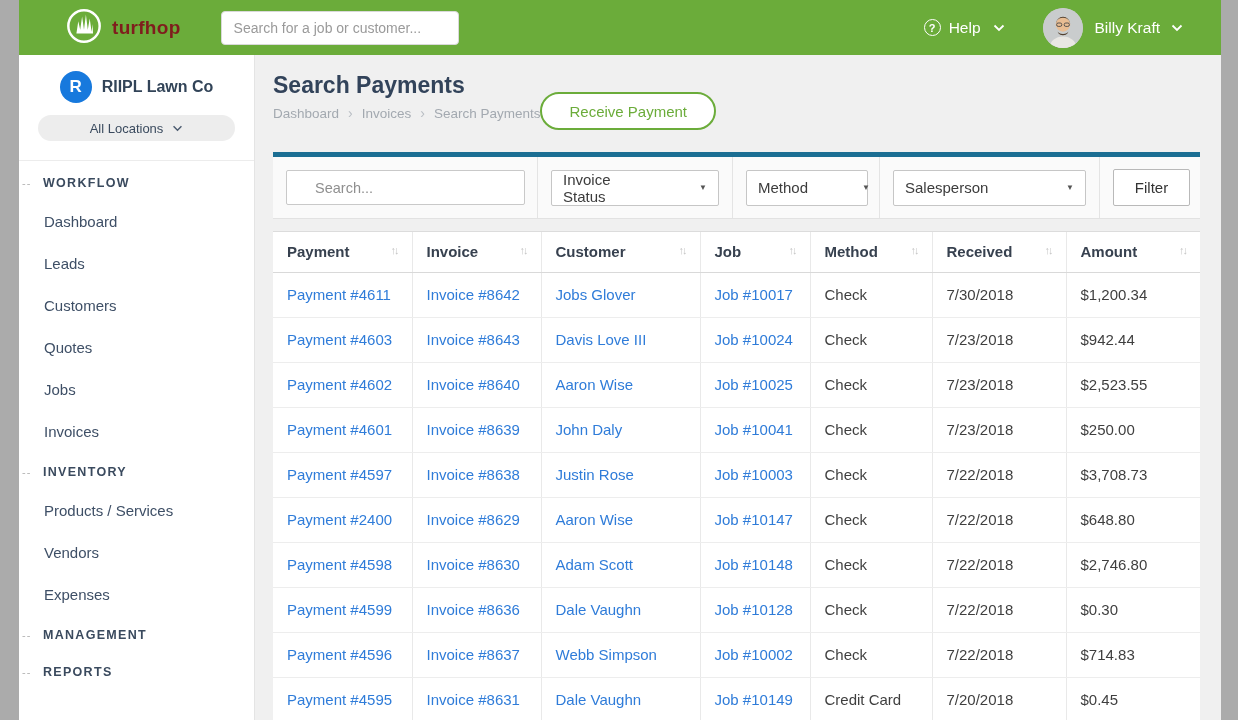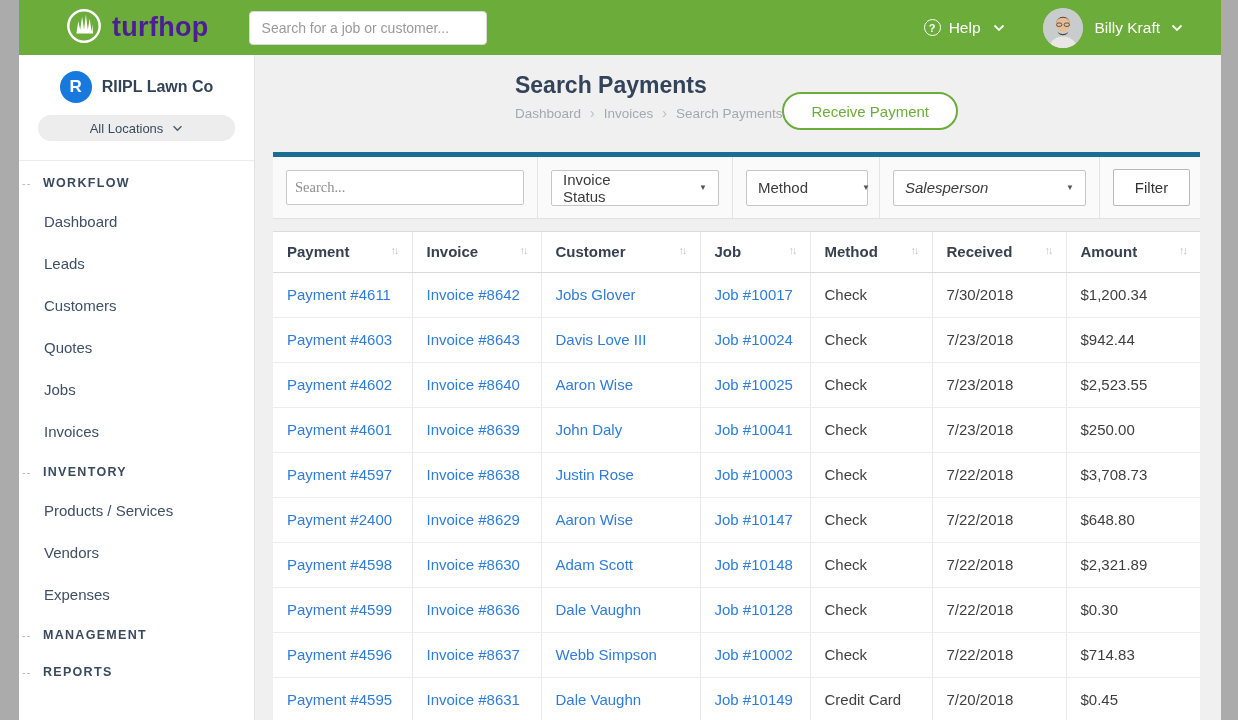--- a/index.html
+++ b/index.html
@@ -11,21 +11,21 @@
   
   .edge { position:absolute; top:0; bottom:0; background:#ababab; z-index:50; }
   .edge.left { left:0; width:19px; }
   .edge.right { right:0; width:17px; }
 
   .app { position:absolute; left:19px; right:17px; top:0; bottom:0; display:flex; flex-direction:column; }
 
   
   .topbar { flex:0 0 55px; background:#6bac3a; display:flex; align-items:center; }
   .brand { display:flex; align-items:center; gap:9px; margin-left:46px; cursor:pointer; }
-  .brand-name { color:#4c1d95; font-size:27px; font-weight:bold; letter-spacing:.3px; }
+  .brand-name { color:#7f1d1d; font-size:19px; font-weight:bold; letter-spacing:.3px; }
   .topbar-search {
     margin-left:40px; width:238px; height:34px; border:1px solid #d9d9d9; border-radius:4px;
     padding:0 12px; font-size:14px; color:#444; outline:none; font-family:inherit; background:#fff;
   }
   .topbar-search::placeholder { color:#9a9a9a; }
   .topbar-right { margin-left:auto; margin-right:38px; display:flex; align-items:center; }
   .help-group { display:flex; align-items:center; gap:8px; color:#fff; font-size:15.5px; cursor:pointer; }
   .help-circle {
     width:17px; height:17px; border:1.5px solid #fff; border-radius:50%;
     display:flex; align-items:center; justify-content:center; font-size:11px; font-weight:bold; color:#fff;
@@ -54,50 +54,50 @@
   .nav-section {
     position:relative; margin:12px 0 10px 24px; font-size:12.5px; font-weight:bold;
     letter-spacing:1.3px; color:#3a4a5e; line-height:15px;
   }
   .nav-section + .nav-section { margin-top:22px; }
   .nav-section .dash { position:absolute; left:-21px; top:0; color:#b3b3b3; font-size:11px; letter-spacing:1px; font-weight:normal; }
   .nav-item { margin-left:25px; padding:12px 0 13px; font-size:15px; color:#3e4f66; line-height:17px; cursor:pointer; }
 
   
   .main { flex:1; min-width:0; padding:17px 21px 0 18px; background:#f0f0f0; }
-  .page-head { display:flex; justify-content:center; align-items:flex-start; }
+  .page-head { display:flex; justify-content:flex-start; align-items:flex-start; }
   .page-title { font-size:23px; font-weight:bold; color:#32435a; line-height:27px; }
   .breadcrumb { margin-top:7px; display:flex; align-items:center; gap:9px; font-size:13.5px; color:#a3a9b0; line-height:15px; }
   .bc-sep { color:#b9bec4; font-size:14px; }
   .bc-item { cursor:default; }
   .receive-btn {
     height:38px; padding:0 27px; margin-top:20px; border:2px solid #6bac3a; border-radius:19px;
     background:#fff; color:#6bac3a; font-size:15px; font-family:inherit; cursor:pointer;
   }
 
   
   .filter-panel {
     margin-top:22px; height:67px; background:#fafafa;
     border-top:5px solid #1b6e93; border-bottom:1px solid #e2e2e2; display:flex;
   }
   .filter-cell { display:flex; align-items:center; padding:0 13px; border-right:1px solid #e4e4e4; }
   .filter-cell:last-child { border-right:none; justify-content:center; }
   .fc-1 { width:265px; } .fc-2 { width:195px; } .fc-3 { width:147px; } .fc-4 { width:220px; } .fc-5 { flex:1; }
   .f-search {
     width:239px; height:35px; border:1px solid #c9c9c9; border-radius:2px; background:#fff;
-    padding:0 8px; font-size:14.5px; color:#444; font-family:Liberation Serif, serif; outline:none;
+    padding:0 28px; font-size:14.5px; color:#444; font-family:Liberation Sans, sans-serif; outline:none;
   }
   .f-search::placeholder { color:#8f8f8f; }
   .f-select {
     height:36px; background:#fff; border:1px solid #c6c6c6; border-radius:2px;
     display:flex; align-items:center; justify-content:space-between; padding:0 11px;
     font-size:15px; color:#3c3c3c; cursor:pointer;gap:44px;
   }
   .f-select .caret { font-size:8px; color:#555; margin-left:10px; }
-  .sel-status { width:176px; } .sel-method { width:122px; } .sel-sales { width:196px;font-style:italic; }
+  .sel-status { width:176px; } .sel-method { width:122px; } .sel-sales { width:196px; }
   .filter-btn {
     width:77px; height:37px; background:#fff; border:1px solid #b9b9b9; border-radius:2px;
     font-size:15px; color:#333; font-family:inherit; cursor:pointer;
   }
 
   
   .table-wrap { margin-top:12px; background:#fff; border-top:1px solid #dcdcdc; width:927px; }
   table { width:927px; border-collapse:collapse; table-layout:fixed; }
   th, td { border-left:1px solid #e9e9e9; padding:0 14px; text-align:left; overflow:hidden; white-space:nowrap; }
   th:first-child, td:first-child { border-left:none; }
@@ -311,21 +311,21 @@
                   <td><span>7/22/2018</span></td>
                   <td><span>$648.80</span></td>
                 </tr>
                 <tr>
                   <td><a class="cell-link" href="#">Payment #4598</a></td>
                   <td><a class="cell-link" href="#">Invoice #8630</a></td>
                   <td><a class="cell-link" href="#">Adam Scott</a></td>
                   <td><a class="cell-link" href="#">Job #10148</a></td>
                   <td><span>Check</span></td>
                   <td><span>7/22/2018</span></td>
-                  <td><span>$2,321.89</span></td>
+                  <td><span>$2,746.80</span></td>
                 </tr>
                 <tr>
                   <td><a class="cell-link" href="#">Payment #4599</a></td>
                   <td><a class="cell-link" href="#">Invoice #8636</a></td>
                   <td><a class="cell-link" href="#">Dale Vaughn</a></td>
                   <td><a class="cell-link" href="#">Job #10128</a></td>
                   <td><span>Check</span></td>
                   <td><span>7/22/2018</span></td>
                   <td><span>$0.30</span></td>
                 </tr>

